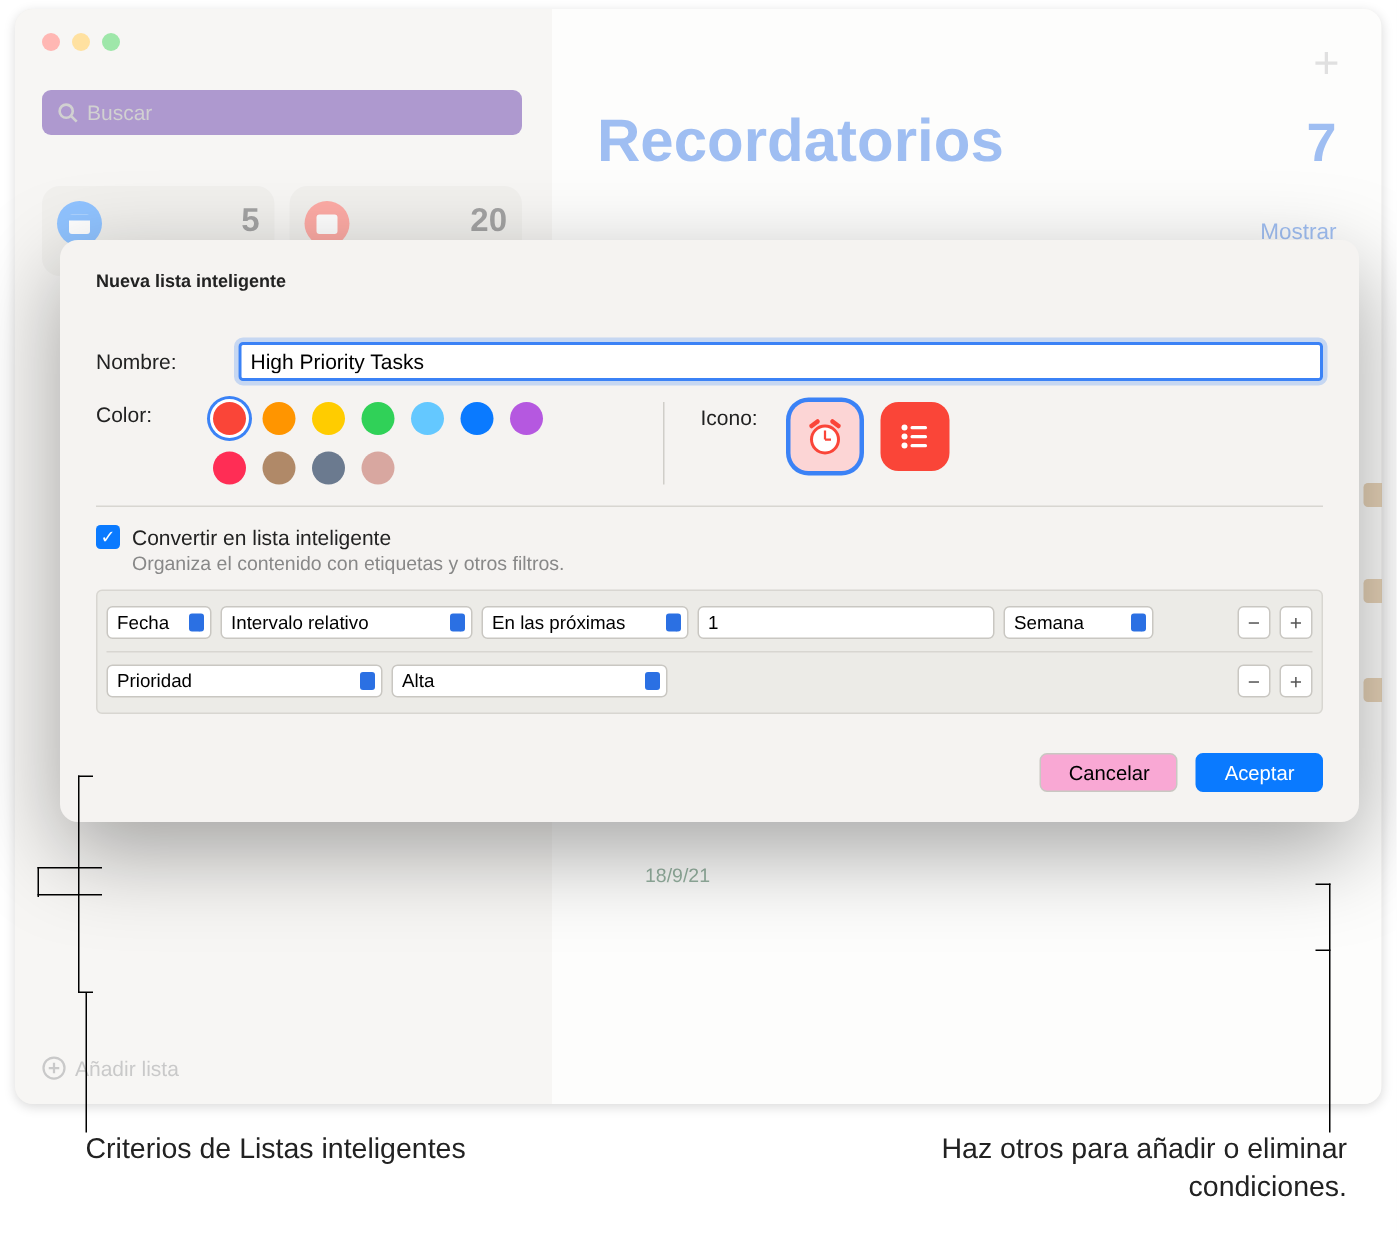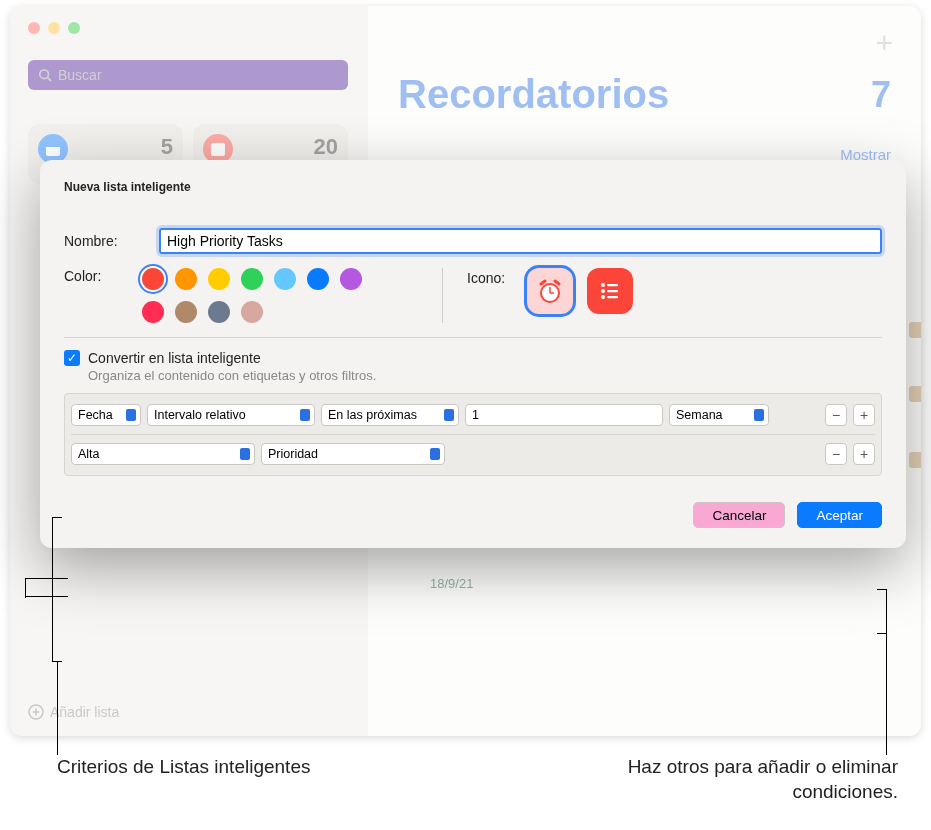--- a/index.html
+++ b/index.html
@@ -335,25 +335,25 @@
           <div class="sel" style="width: 100px;">
             <span>Semana</span>
             <span class="chev">▴<br>▾</span>
           </div>
           <div class="flex-spacer"></div>
           <div class="pm-btn">−</div>
           <div class="pm-btn">+</div>
         </div>
         <div class="crit-row">
           <div class="sel" style="width: 184px;">
+            <span>Prioridad</span>
+            <span class="chev">▴<br>▾</span>
+          </div>
+          <div class="sel" style="width: 184px;">
             <span>Alta</span>
-            <span class="chev">▴<br>▾</span>
-          </div>
-          <div class="sel" style="width: 184px;">
-            <span>Prioridad</span>
             <span class="chev">▴<br>▾</span>
           </div>
           <div class="flex-spacer"></div>
           <div class="pm-btn">−</div>
           <div class="pm-btn">+</div>
         </div>
       </div>
   </div>
 
   <div class="dialog-buttons">

